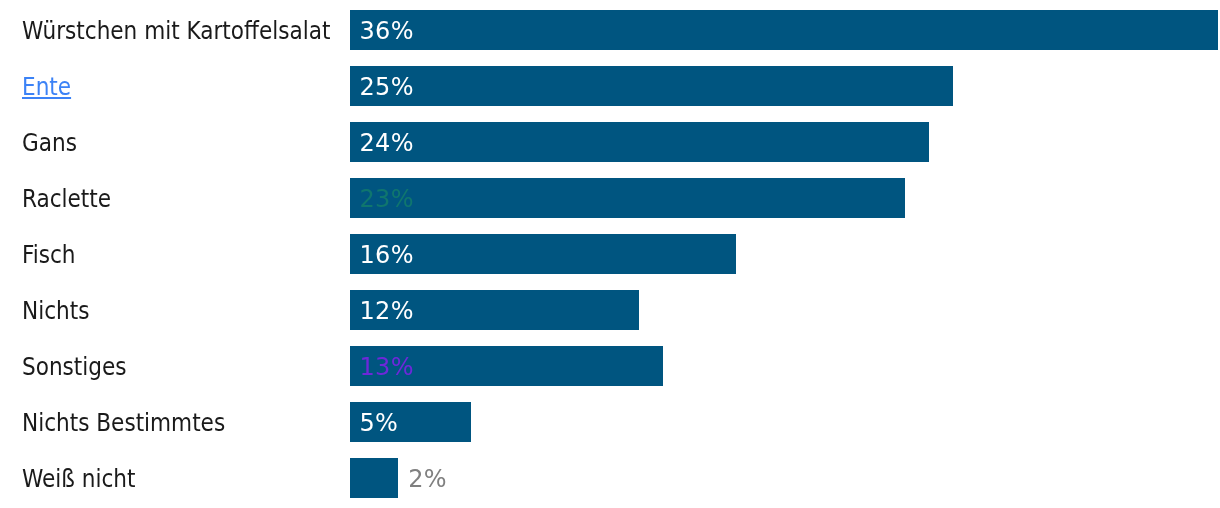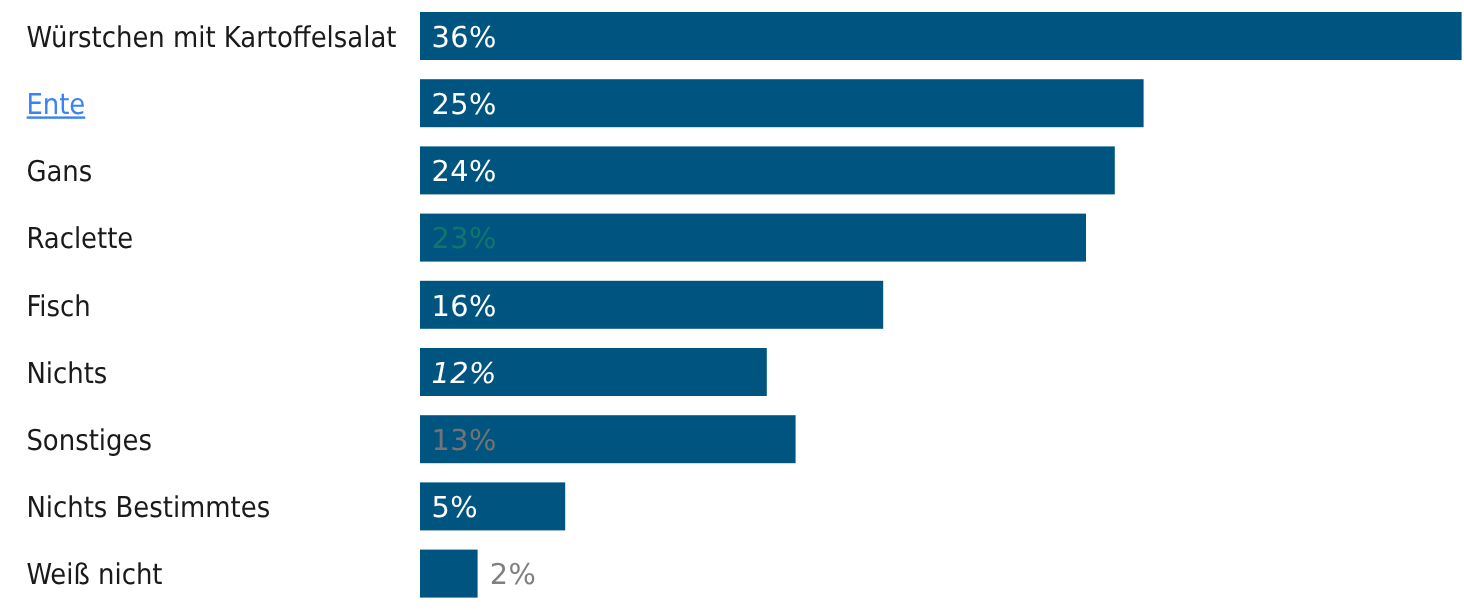--- a/index.html
+++ b/index.html
@@ -92,27 +92,27 @@
 
   <div class="row" style="top:234px">
     <div class="cat-label" style="color: rgb(26, 26, 26); text-align: center;">Fisch</div>
     <div class="bar" style="left: 340px; width: 385.76px; background: rgb(0, 85, 128);"></div>
     <div class="bar-value" style="left: 349.5px; color: rgb(255, 255, 255);">16%</div>
   </div>
 
   <div class="row" style="top:290px">
     <div class="cat-label" style="color: rgb(26, 26, 26);">Nichts</div>
     <div class="bar" style="left: 340px; width: 289.32px; background: rgb(0, 85, 128);"></div>
-    <div class="bar-value" style="left: 349.5px; color: rgb(255, 255, 255); font-style: italic;">12%</div>
+    <div class="bar-value" style="left: 349.5px; color: rgb(255, 255, 255);">12%</div>
   </div>
 
   <div class="row" style="top:346px">
     <div class="cat-label" style="color: rgb(26, 26, 26);">Sonstiges</div>
     <div class="bar" style="left: 340px; width: 313.43px; background: rgb(0, 85, 128);"></div>
-    <div class="bar-value" style="left: 349.5px; color: #737373; text-align: center;">13%</div>
+    <div class="bar-value" style="left: 349.5px; color: #6d28d9; text-align: center;">13%</div>
   </div>
 
   <div class="row" style="top:402px">
     <div class="cat-label" style="color: rgb(26, 26, 26);">Nichts Bestimmtes</div>
     <div class="bar" style="left: 340px; width: 120.55px; background: rgb(0, 85, 128);"></div>
     <div class="bar-value" style="left: 349.5px; color: rgb(255, 255, 255);">5%</div>
   </div>
 
   <div class="row" style="top:458px">
     <div class="cat-label" style="color: rgb(26, 26, 26);">Weiß nicht</div>

